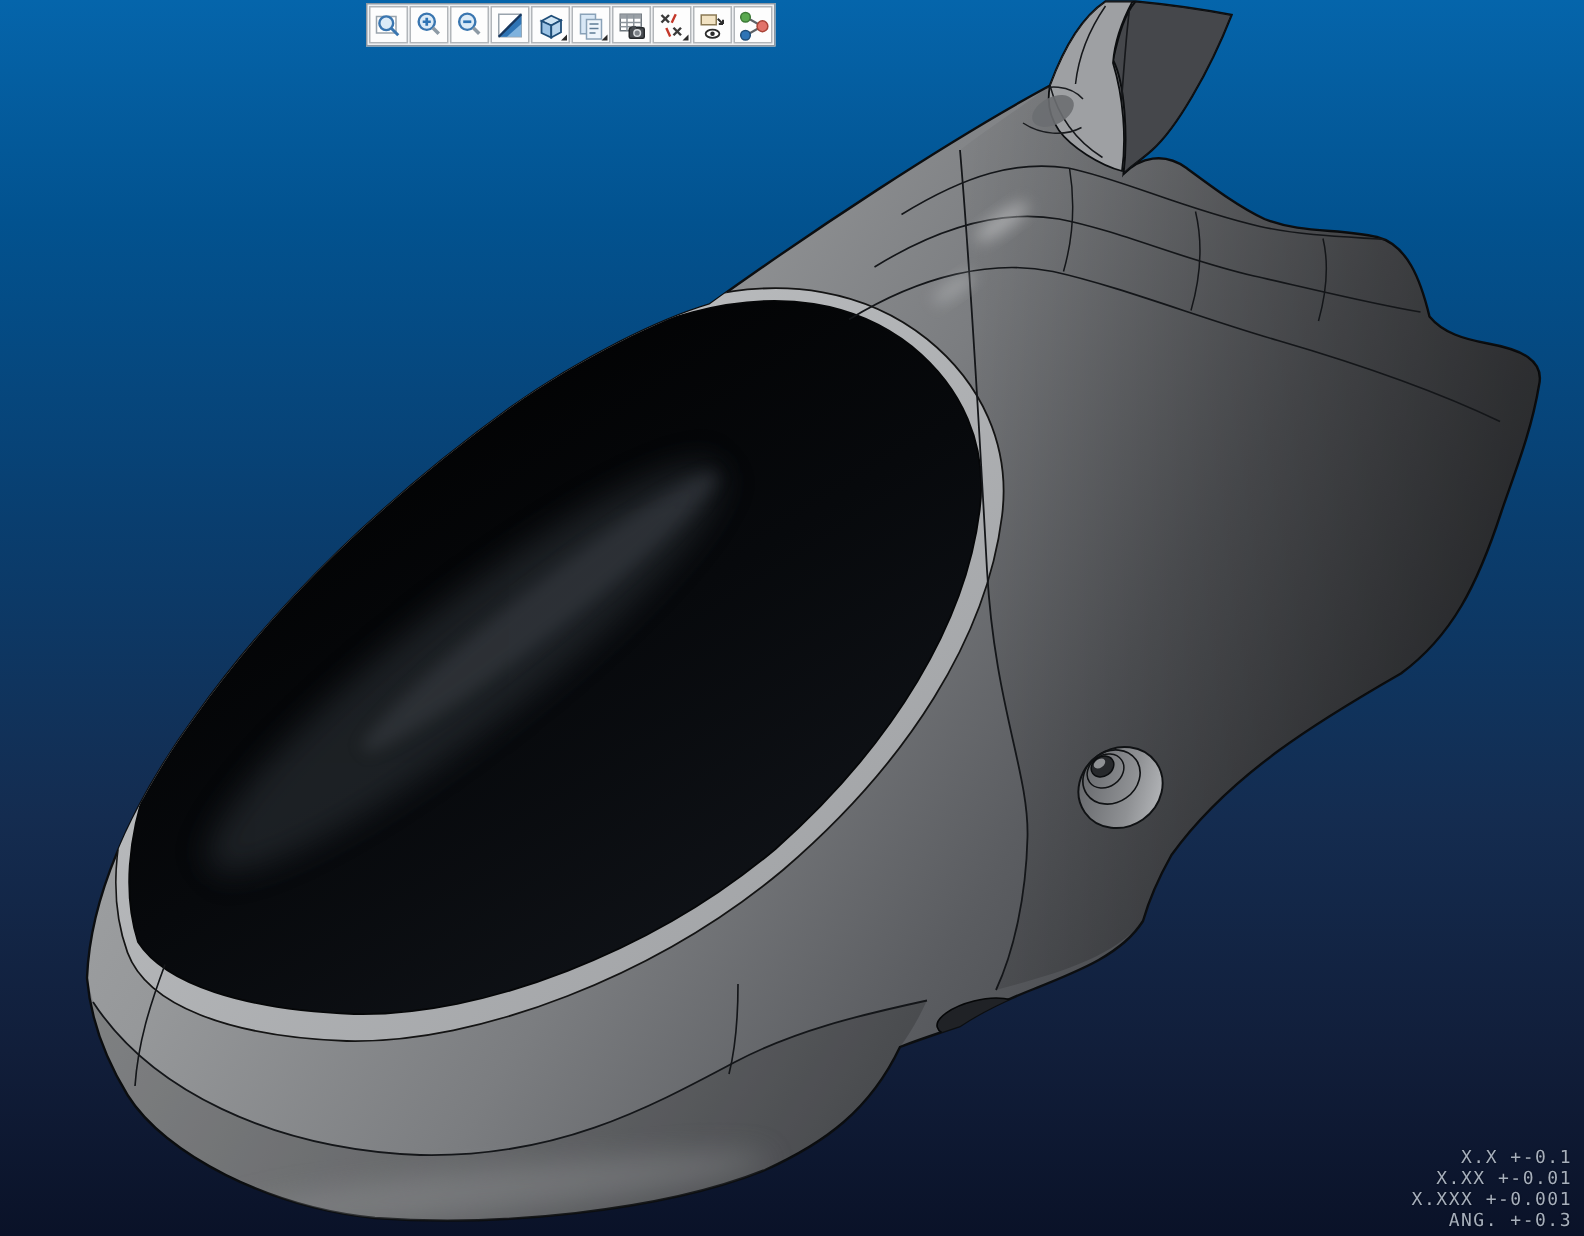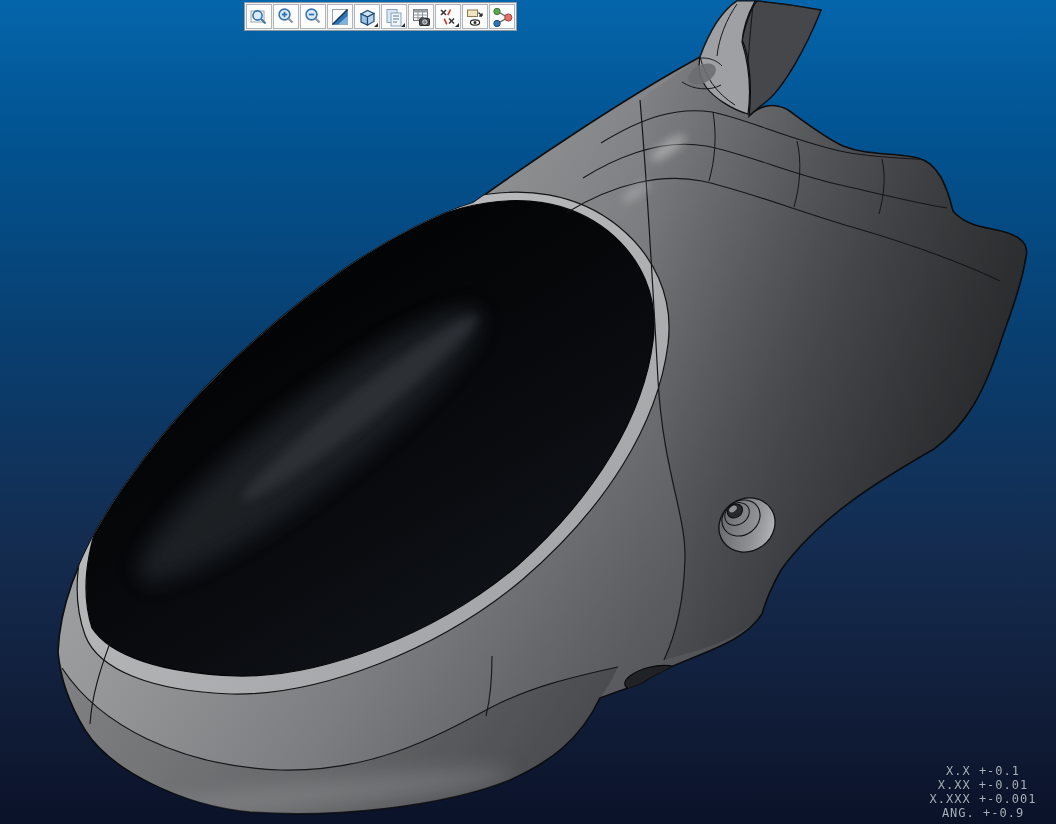--- a/index.html
+++ b/index.html
@@ -40,21 +40,21 @@
     position:absolute;right:1px;bottom:1px;
     width:0;height:0;
     border-left:4px solid transparent;
     border-bottom:4px solid #2b2b2b;
   }
   
   .tol-note{
     position:absolute;
     right:8px;bottom:4px;
     width:130px;
-    text-align:center;
+    text-align:right;
     color:#a7b0bd;
     font-family:"DejaVu Sans Mono", monospace;
     font-size:12px;
     line-height:14px;
     letter-spacing:1px;
     text-shadow:0 0 1px rgba(0,0,0,.6);
     user-select:none;
     margin-top:32px;
   }
   .tol-note div{white-space:nowrap;}
@@ -370,16 +370,16 @@
         <circle cx="6" cy="17.5" r="3.2" fill="#2e74b5" stroke="#1f4e79" stroke-width="1"></circle>
         <circle cx="17.3" cy="11.5" r="3.6" fill="#e2736a" stroke="#a94438" stroke-width="1"></circle>
       </svg>
     </button>
   </div>
 
   <div class="tol-note">
     <div>X.X +-0.1</div>
     <div>X.XX +-0.01</div>
     <div>X.XXX +-0.001</div>
-    <div>ANG. +-0.9</div>
+    <div>ANG. +-0.3</div>
   </div>
 
 </div>
 
 </body></html>

